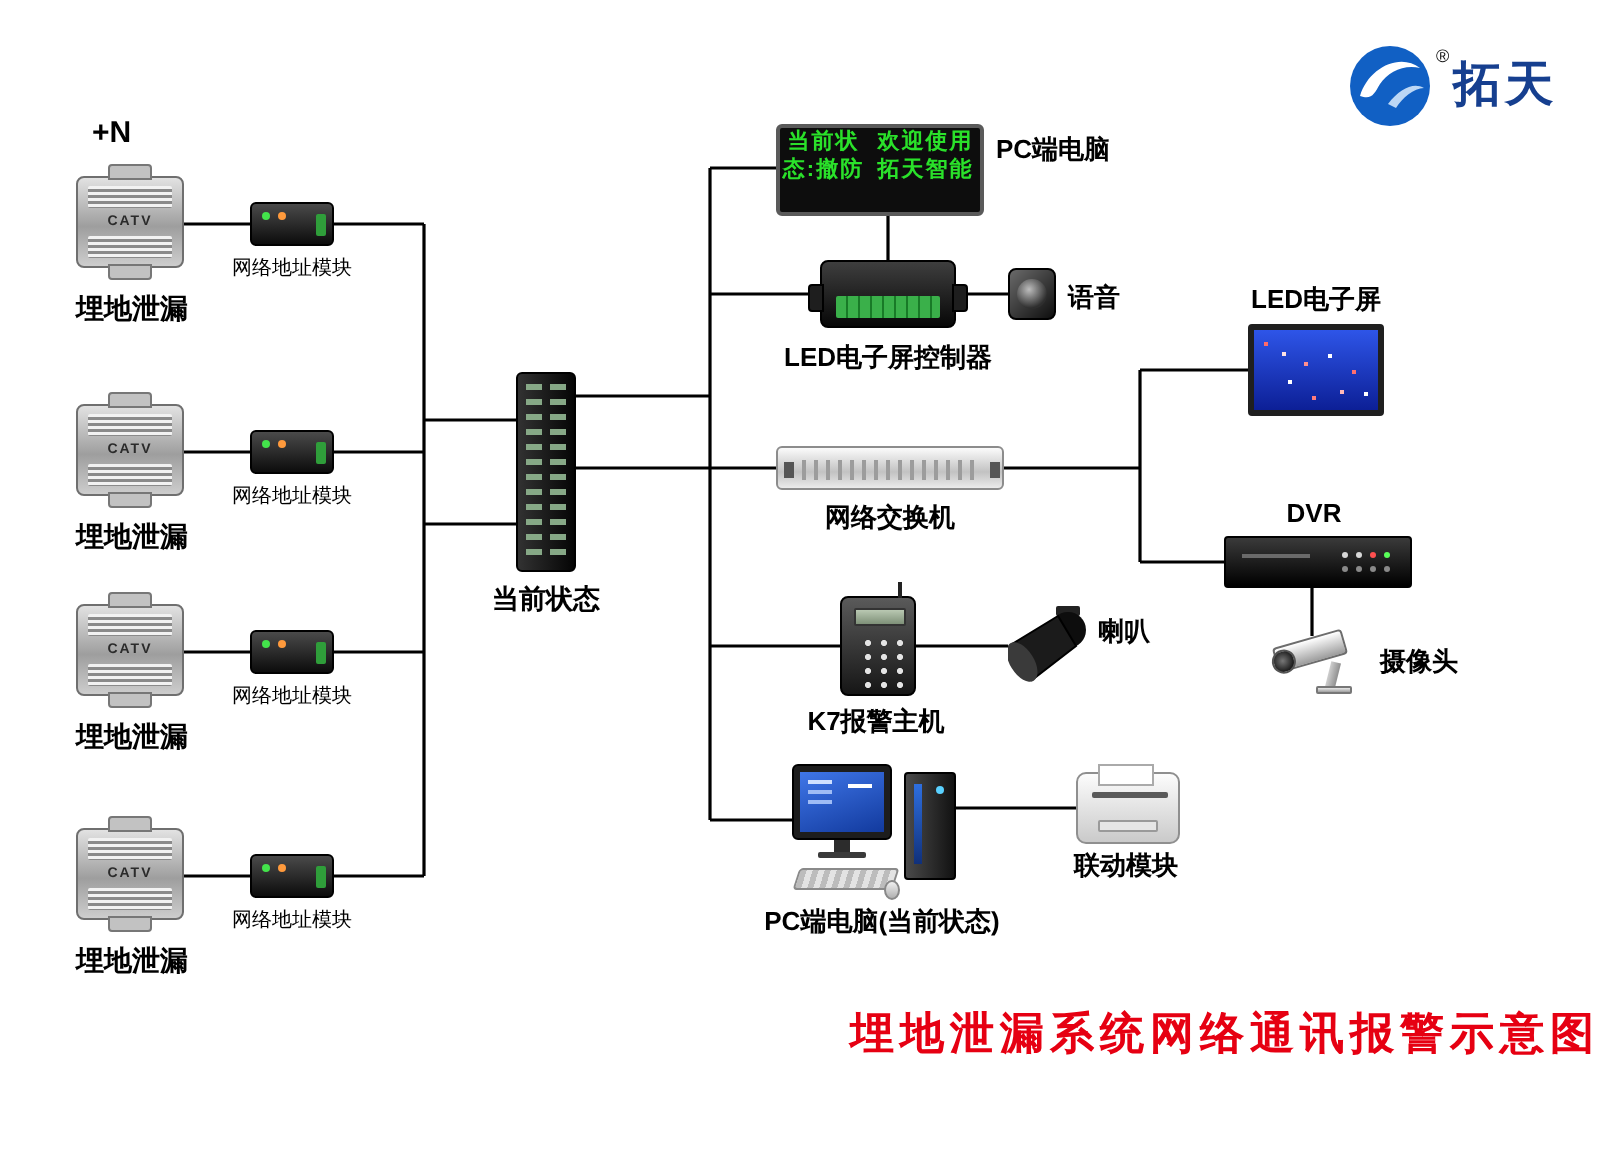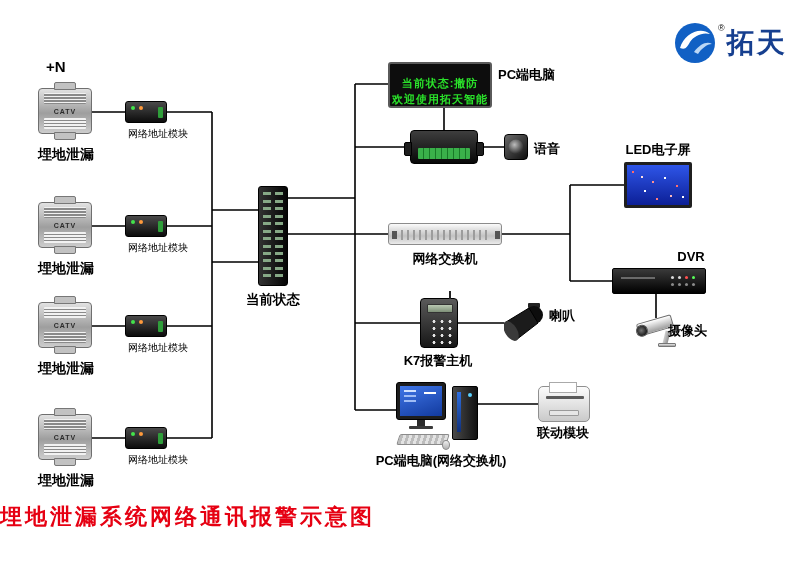--- a/index.html
+++ b/index.html
@@ -4,24 +4,24 @@
 <style>
   *{box-sizing:border-box;margin:0;padding:0}
   html,body{background:#fff}
   body{font-family:"Liberation Sans","DejaVu Sans",sans-serif;color:#000}
   .canvas{position:relative;width:800px;height:579px;background:#fff;overflow:hidden}
   .wires{position:absolute;left:0;top:0;z-index:0}
   .device,.lbl,.logo,.title,.plusn{position:absolute;z-index:2}
   .lbl{white-space:nowrap;font-size:13px;font-weight:600;color:#000}
   .lbl.center{text-align:center}
   .leak-lbl{font-size:14px;font-weight:700;width:84px;text-align:center}
-  .module-lbl{font-size:10px;font-weight:500;width:84px;text-align:right}
+  .module-lbl{font-size:10px;font-weight:500;width:84px;text-align:center}
   .switch-lbl{font-weight:700;width:86px;text-align:center;font-size:13.5px}
   .plusn{font-size:15px;font-weight:700}
-  .title{left:0;right:0;top:502px;text-align:left;font-size:22px;font-weight:700;color:#e60012;letter-spacing:3px}
+  .title{left:0;right:0;top:502px;text-align:right;font-size:22px;font-weight:700;color:#e60012;letter-spacing:3px}
 
   
   .detector{width:54px;height:46px;background:linear-gradient(180deg,#e2e2e2,#9e9e9e 55%,#cdcdcd);border:1px solid #6f6f6f;border-radius:4px}
   .detector::before,.detector::after{content:"";position:absolute;left:50%;transform:translateX(-50%);width:20px;height:6px;background:#c2c2c2;border:1px solid #777}
   .detector::before{top:-7px;border-radius:2px 2px 0 0}
   .detector::after{bottom:-7px;border-radius:0 0 2px 2px}
   .fins{position:absolute;left:5px;right:5px;height:11px;background:repeating-linear-gradient(180deg,#f2f2f2 0 1.5px,#8a8a8a 1.5px 3px);border-radius:1px}
   .fins.top{top:4px}.fins.bot{bottom:4px}
   .catv{position:absolute;left:0;right:0;top:50%;transform:translateY(-50%);text-align:center;font-size:7px;font-weight:700;color:#2b2b2b;letter-spacing:1px}
 
@@ -29,21 +29,21 @@
   .module{width:42px;height:22px;background:linear-gradient(180deg,#4a4a4a,#0c0c0c);border:1px solid #000;border-radius:3px}
   .module::before{content:"";position:absolute;left:5px;top:4px;width:4px;height:4px;border-radius:50%;background:#43e34b;box-shadow:8px 0 0 #ff9a3c}
   .module::after{content:"";position:absolute;right:3px;top:5px;width:5px;height:11px;background:#2f9e3a;border-radius:1px}
 
   
   .switch{width:30px;height:100px;background:linear-gradient(90deg,#323232,#050505);border:1px solid #000;border-radius:3px}
   .switch .col{position:absolute;top:5px;bottom:5px;width:8px;background:repeating-linear-gradient(180deg,#86a886 0 3px,transparent 3px 7.5px)}
   .switch .col.l{left:4px}.switch .col.r{right:4px}
 
   
-  .ledscreen{width:104px;height:46px;background:#0d0d0d;border:2px solid #5a5a5a;border-radius:3px;display:flex;flex-direction:column;justify-content:flex-end;gap:2px}
+  .ledscreen{width:104px;height:46px;background:#0d0d0d;border:2px solid #5a5a5a;border-radius:3px;display:flex;justify-content:space-between;gap:2px}
   .ledscreen .ln{text-align:center;font-size:11px;font-weight:700;color:#2ae12a;letter-spacing:1px;line-height:14px}
 
   
   .controller{width:68px;height:34px;background:linear-gradient(180deg,#3e3e3e,#070707);border:1px solid #000;border-radius:4px}
   .controller::before,.controller::after{content:"";position:absolute;top:11px;width:6px;height:12px;background:#1e1e1e;border:1px solid #000}
   .controller::before{left:-7px;border-radius:2px 0 0 2px}
   .controller::after{right:-7px;border-radius:0 2px 2px 0}
   .controller .term{position:absolute;left:7px;right:7px;bottom:4px;height:11px;background:repeating-linear-gradient(90deg,#3ab04a 0 5px,#187a27 5px 6px);border-radius:1px}
 
   
@@ -95,21 +95,21 @@
 
   
   .printer{width:52px;height:36px;background:linear-gradient(180deg,#fcfcfc,#cacaca);border:1px solid #8f8f8f;border-radius:5px}
   .printer::before{content:"";position:absolute;left:10px;top:-5px;width:26px;height:9px;background:#fff;border:1px solid #aaa}
   .printer::after{content:"";position:absolute;left:7px;top:9px;width:38px;height:3px;background:#5a5a5a;border-radius:1px}
   .printer .tray{position:absolute;left:10px;bottom:5px;width:30px;height:6px;background:#e6e6e6;border:1px solid #9a9a9a;border-radius:1px}
 
   
   .logo{display:flex;align-items:flex-start;gap:2px}
   .logo-reg{font-size:9px;line-height:10px;color:#111;margin-top:1px}
-  .logo-text{font-size:28px;font-weight:700;color:#163f8f;line-height:42px;letter-spacing:2px}
+  .logo-text{font-size:24px;font-weight:700;color:#163f8f;line-height:42px;letter-spacing:2px}
 </style>
 </head>
 <body>
 
 <div class="canvas">
 
   <svg class="wires" width="800" height="579" viewBox="0 0 800 579">
     <path d="M92 112H125 M167 112H212 M92 226H125 M167 226H212 M92 326H125 M167 326H212 M92 438H125 M167 438H212 M212 112V438 M212 210H258 M212 262H258 M288 198H355 M355 84V410 M355 84H388 M355 147H410 M444 108V130 M478 147H504 M288 234H388 M355 323H420 M458 323H504 M355 410H398 M478 404H538 M502 234H570 M570 185V281 M570 185H624 M570 281H612 M656 294V318" fill="none" stroke="#000" stroke-width="1.6"></path>
   </svg>
 
@@ -163,41 +163,42 @@
 
   <div class="device ledscreen" style="left:388px;top:62px">
     <div class="ln">当前状态:撤防</div>
     <div class="ln">欢迎使用拓天智能</div>
   </div>
   <div class="lbl" style="left:498px;top:66px">PC端电脑</div>
 
   <div class="device controller" style="left:410px;top:130px">
     <div class="term"></div>
   </div>
+  <div class="lbl center" style="left:386px;top:170px;width:116px">LED电子屏控制器</div>
 
   <div class="device voice" style="left:504px;top:134px"></div>
   <div class="lbl" style="left:534px;top:140px">语音</div>
 
   <div class="lbl center" style="left:618px;top:141px;width:80px">LED电子屏</div>
   <div class="device ledmap" style="left:624px;top:162px">
     <div class="dots"></div>
   </div>
 
   <div class="device linkage" style="left:388px;top:223px"></div>
   <div class="lbl center" style="left:402px;top:250px;width:86px">网络交换机</div>
 
-  <div class="lbl center" style="left:646px;top:249px;width:90px">DVR</div>
+  <div class="lbl center" style="left:612px;top:249px;width:90px">DVR</div>
   <div class="device dvr" style="left:612px;top:268px"></div>
 
   <div class="device camera" style="left:636px;top:312px">
     <div class="cam-body"></div>
     <div class="cam-arm"></div>
     <div class="cam-base"></div>
   </div>
-  <div class="lbl" style="left:668px;top:322px">摄像头</div>
+  <div class="lbl" style="left:690px;top:322px">摄像头</div>
 
   <div class="device k7" style="left:420px;top:298px">
     <div class="scr"></div>
     <div class="keys"></div>
   </div>
   <div class="lbl center" style="left:396px;top:352px;width:84px">K7报警主机</div>
 
   <div class="device horn" style="left:504px;top:302px">
     <svg width="42" height="40" viewBox="0 0 42 40">
       <rect x="24" y="1" width="12" height="5" rx="1" fill="#222"></rect>
@@ -211,21 +212,21 @@
   <div class="device pc" style="left:396px;top:382px">
     <div class="pc-mon">
       <div class="pc-scrn"></div>
     </div>
     <div class="pc-stand"></div>
     <div class="pc-sbase"></div>
     <div class="pc-kb"></div>
     <div class="pc-mouse"></div>
     <div class="pc-tower"></div>
   </div>
-  <div class="lbl center" style="left:368px;top:452px;width:146px">PC端电脑(网络交换机)</div>
+  <div class="lbl center" style="left:368px;top:452px;width:146px">PC端电脑(当前状态)</div>
 
   <div class="device printer" style="left:538px;top:386px">
     <div class="tray"></div>
   </div>
   <div class="lbl center" style="left:528px;top:424px;width:70px">联动模块</div>
 
   <div class="title">埋地泄漏系统网络通讯报警示意图</div>
 
   <div class="logo" style="left:674px;top:22px">
     <svg width="42" height="42" viewBox="0 0 42 42">

